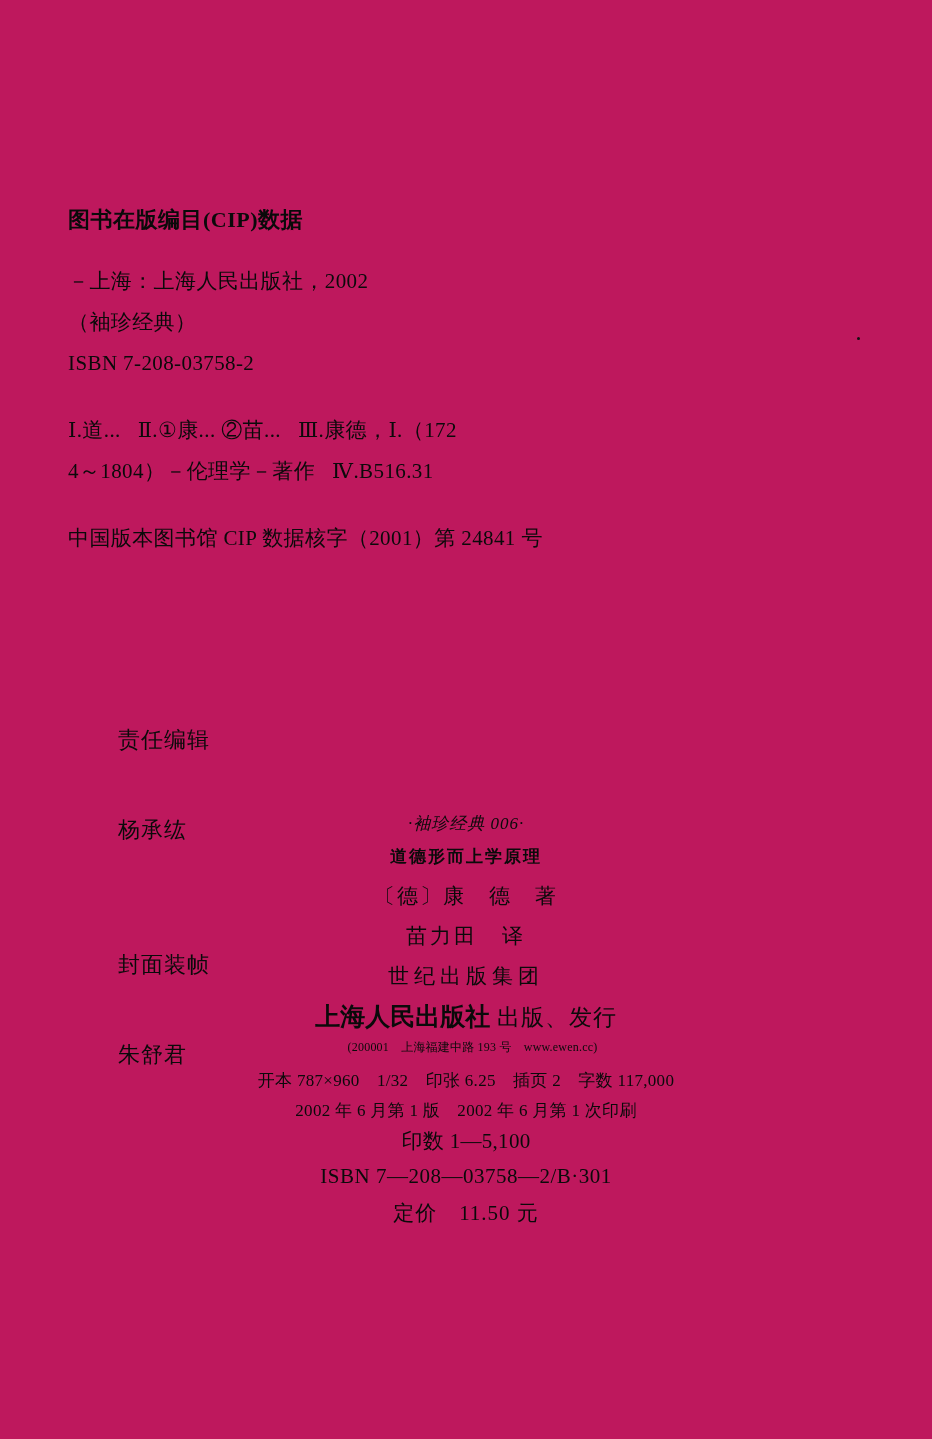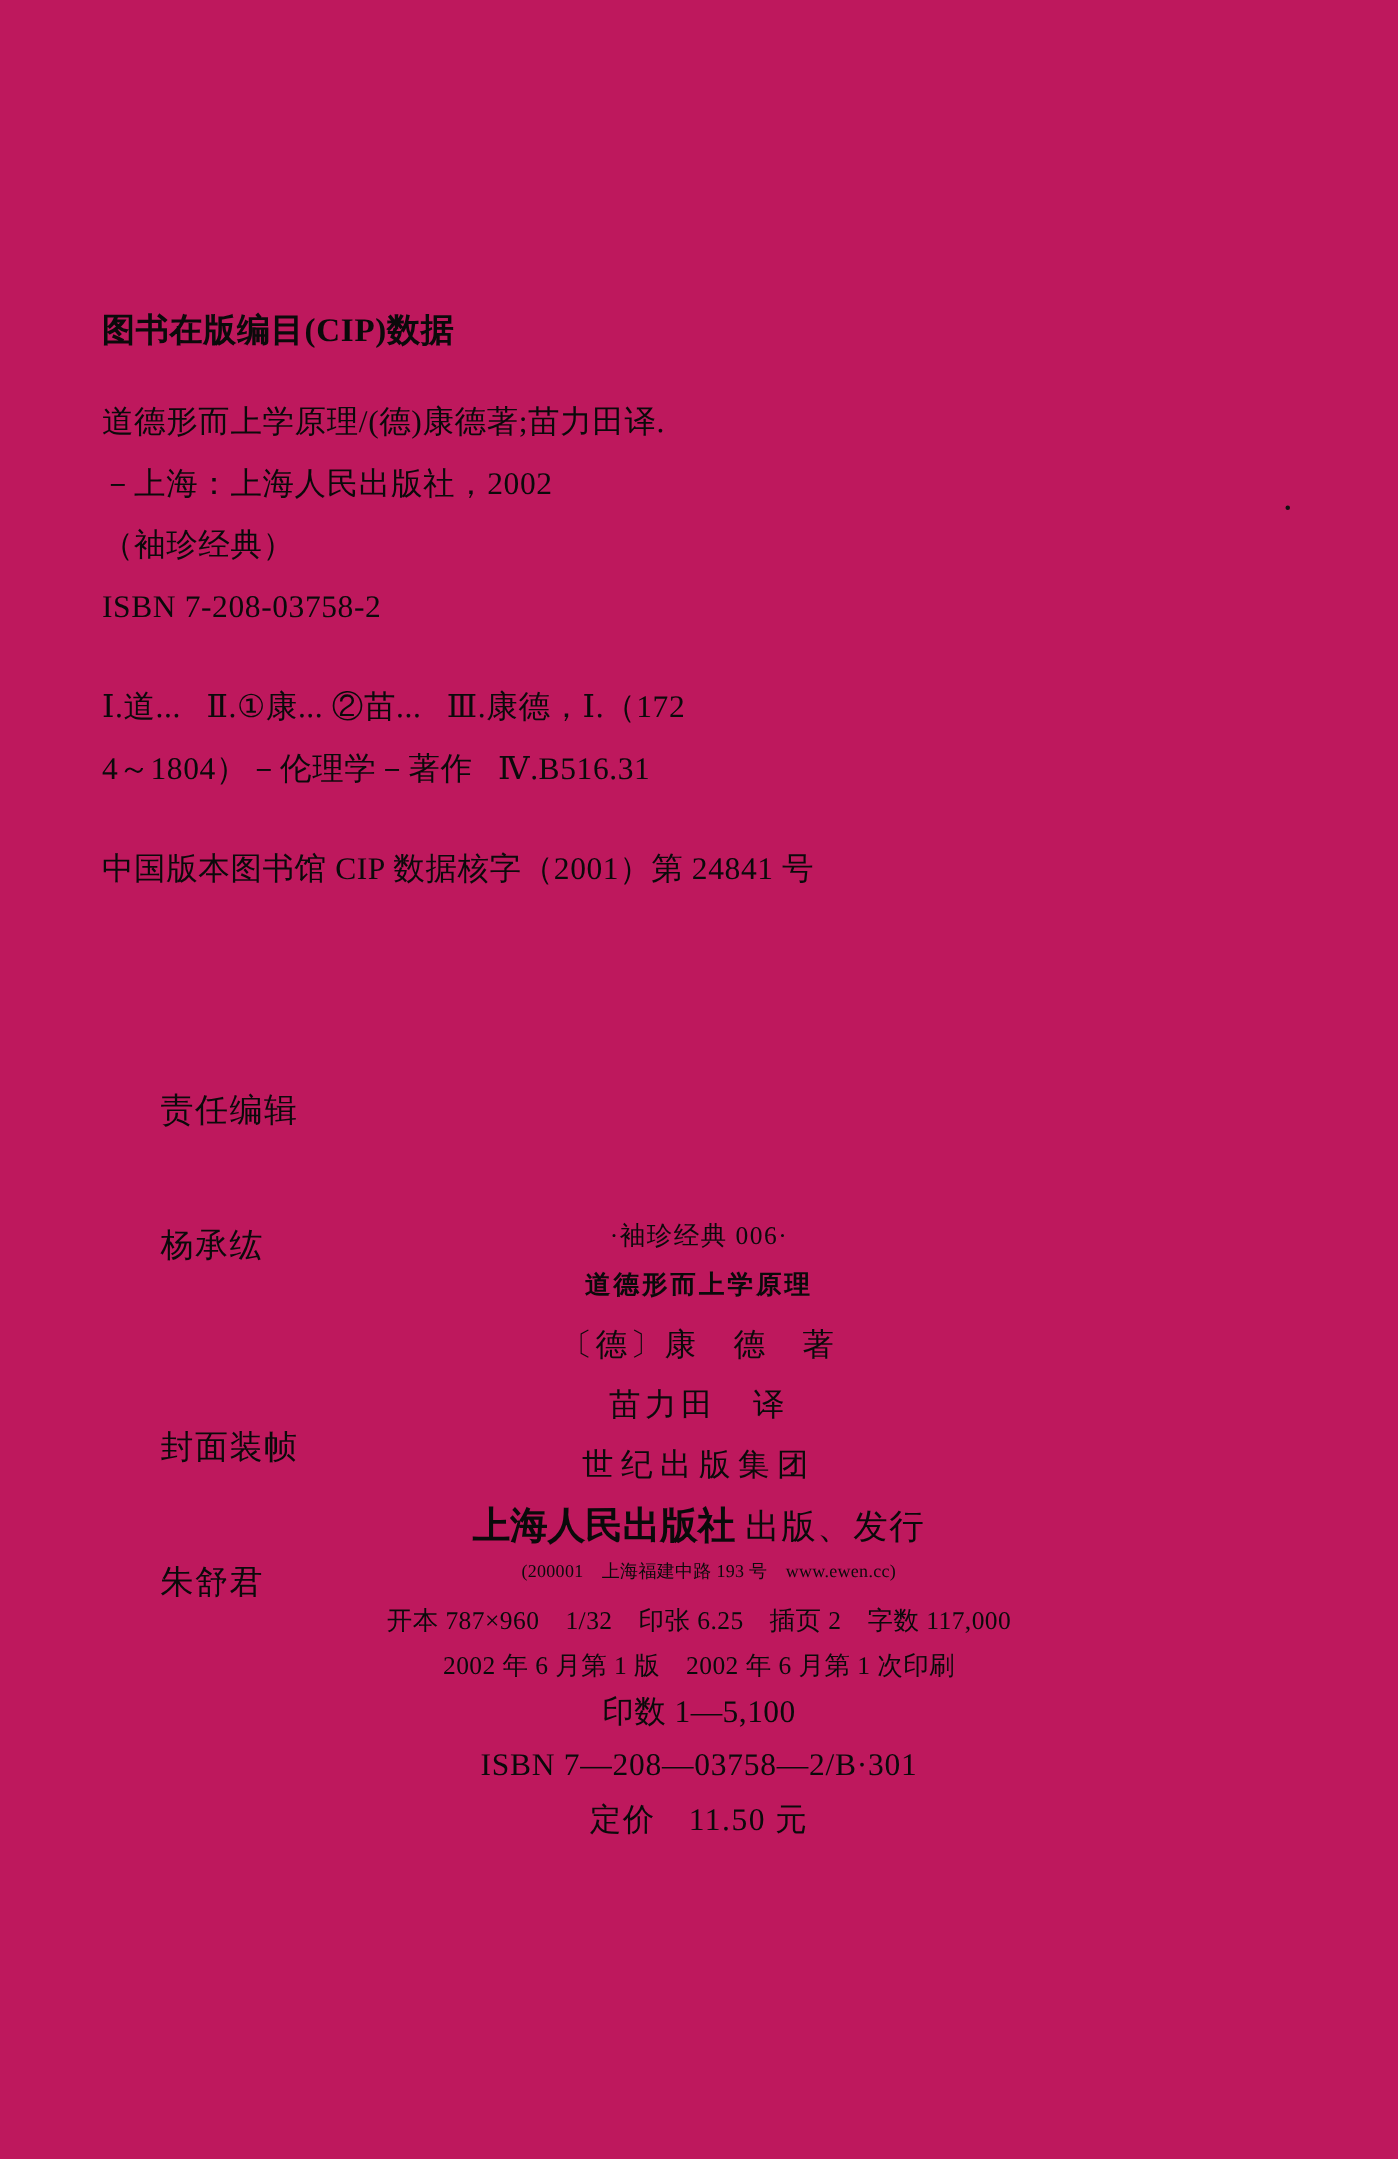--- a/index.html
+++ b/index.html
@@ -38,21 +38,21 @@
     font-size: 21px;
     line-height: 41px;
     letter-spacing: 0.4px;
     white-space: pre;
   }
   .gap-md { height: 26px; }
 
   
   .staff-block {
     position: absolute;
-    left: 68px;
+    left: 79px;
     top: 672px;
     width: 520px;
   }
   .staff-line {
     font-size: 22px;
     line-height: 45px;
     letter-spacing: 1px;
     white-space: pre;
   }
 
@@ -61,20 +61,21 @@
     position: absolute;
     left: 0;
     right: 0;
     top: 812px;
     text-align: center;
   }
   .series-mark {
     font-size: 17px;
     letter-spacing: 1px;
     margin-bottom: 10px;
+    font-style: italic;
   }
   .book-title {
     font-size: 17px;
     font-weight: bold;
     letter-spacing: 2px;
     margin-bottom: 14px;
   }
   .author-line {
     font-size: 21px;
     letter-spacing: 2px;
@@ -149,21 +150,20 @@
 </style>
 </head>
 <body>
 
 <div class="page">
 
   <div class="speck" style="left:857px; top:337px;"></div>
 
   <div class="cip-block">
     <div class="cip-heading">图书在版编目(CIP)数据</div>
-    <div class="cip-line">道德形而上学原理/(德)康德著;苗力田译.</div>
     <div class="cip-line">－上海：上海人民出版社，2002</div>
     <div class="cip-line">（袖珍经典）</div>
     <div class="cip-line">ISBN 7-208-03758-2</div>
     <div class="gap-md"></div>
     <div class="cip-line">Ⅰ.道...   Ⅱ.①康... ②苗...   Ⅲ.康德，Ⅰ.（172</div>
     <div class="cip-line">4～1804）－伦理学－著作   Ⅳ.B516.31</div>
     <div class="gap-md"></div>
     <div class="cip-line">中国版本图书馆 CIP 数据核字（2001）第 24841 号</div>
   </div>
 

